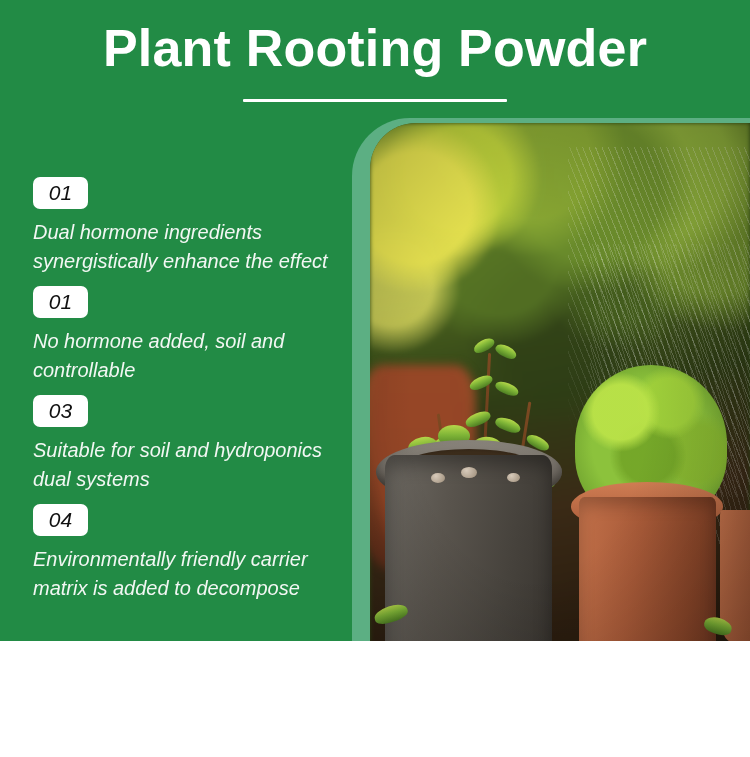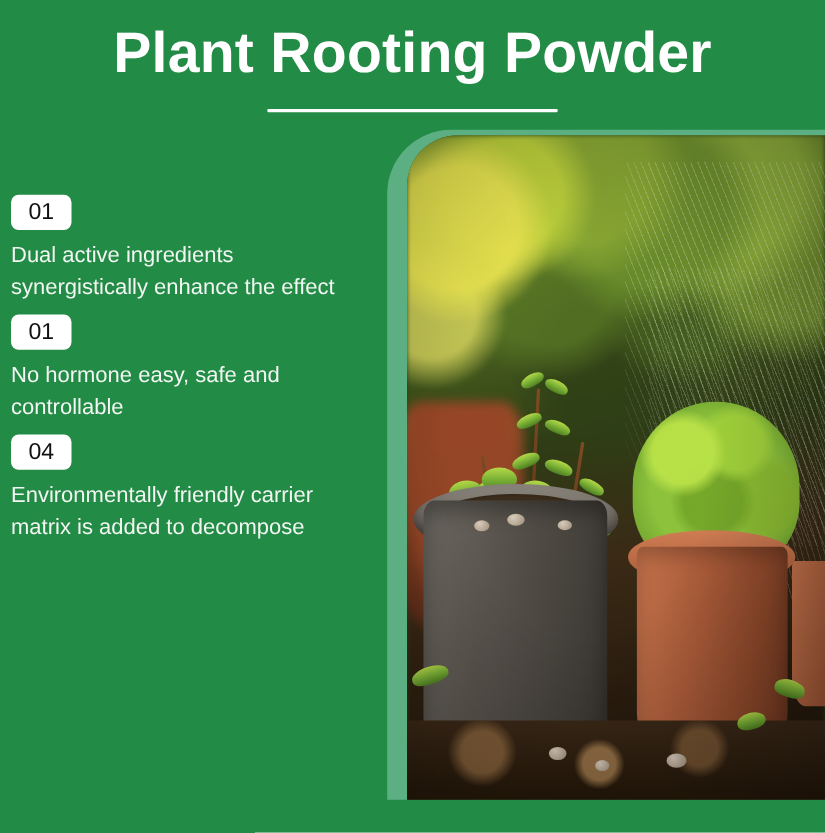--- a/index.html
+++ b/index.html
@@ -5,21 +5,21 @@
   * { margin:0; padding:0; box-sizing:border-box; }
   html, body {
     width:750px; height:757px;
     font-family:"Liberation Sans", sans-serif;
     background:#ffffff;
     overflow:hidden;
   }
 
   .poster {
     position:relative;
-    width:750px; height:757px;
+    width:750px; height:641px;
     background:#228B45;
     overflow:hidden;
   }
 
   
   .title-wrap {
     position:absolute;
     left:0; top:22px;
     width:750px;
     text-align:center;
@@ -36,22 +36,23 @@
     position:absolute;
     left:243px; top:99px;
     width:264px; height:3px;
     background:#ffffff;
     border-radius:1px;
   }
 
   
   .features {
     position:absolute;
-    left:10px; top:177px;
+    left:33px; top:177px;
     width:300px;
+    font-style:italic;
   }
   .feature { margin-bottom:10px; }
   .feature:last-child { margin-bottom:0; }
 
   .badge {
     display:inline-block;
     min-width:55px;
     height:32px;
     line-height:31px;
     text-align:center;
@@ -229,28 +230,32 @@
 
   <div class="title-wrap">
     <div class="poster-title">Plant Rooting Powder</div>
   </div>
   <div class="title-rule"></div>
 
   <div class="features">
 
     <div class="feature">
       <div class="badge">01</div>
-      <div class="feature-text">Dual active ingredients synergistically enhance the effect</div>
+      <div class="feature-text">Dual hormone ingredients synergistically enhance the effect</div>
     </div>
 
     <div class="feature">
       <div class="badge">01</div>
-      <div class="feature-text">No hormone easy, safe and controllable</div>
+      <div class="feature-text">No hormone added, soil and controllable</div>
     </div>
 
+    <div class="feature">
+      <div class="badge">03</div>
+      <div class="feature-text">Suitable for soil and hydroponics dual systems</div>
+    </div>
 
     <div class="feature">
       <div class="badge">04</div>
       <div class="feature-text">Environmentally friendly carrier matrix is added to decompose</div>
     </div>
 
   </div>
 
   <div class="photo-frame"></div>
 

